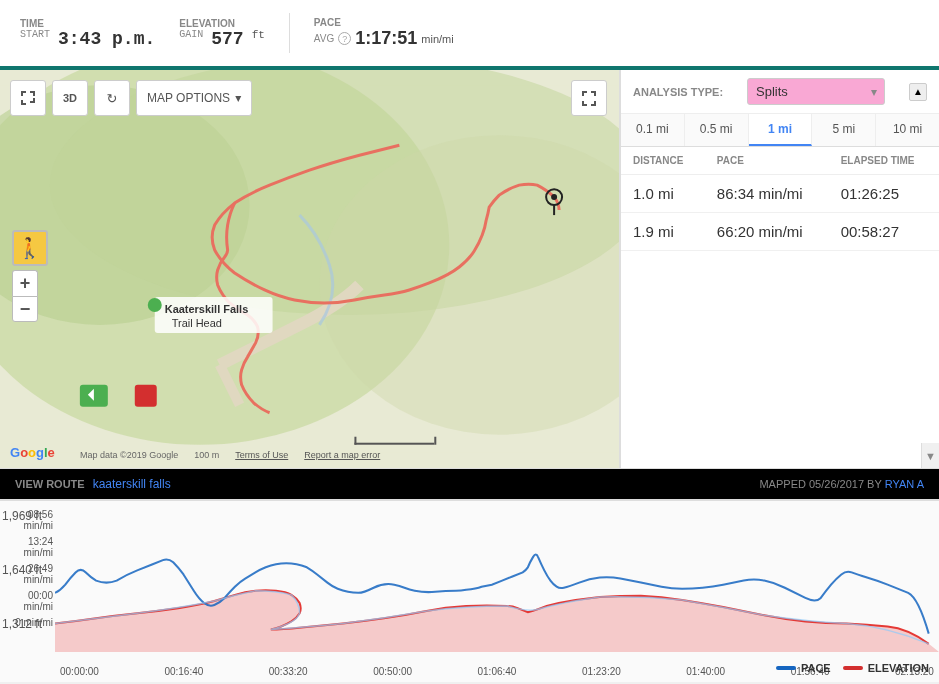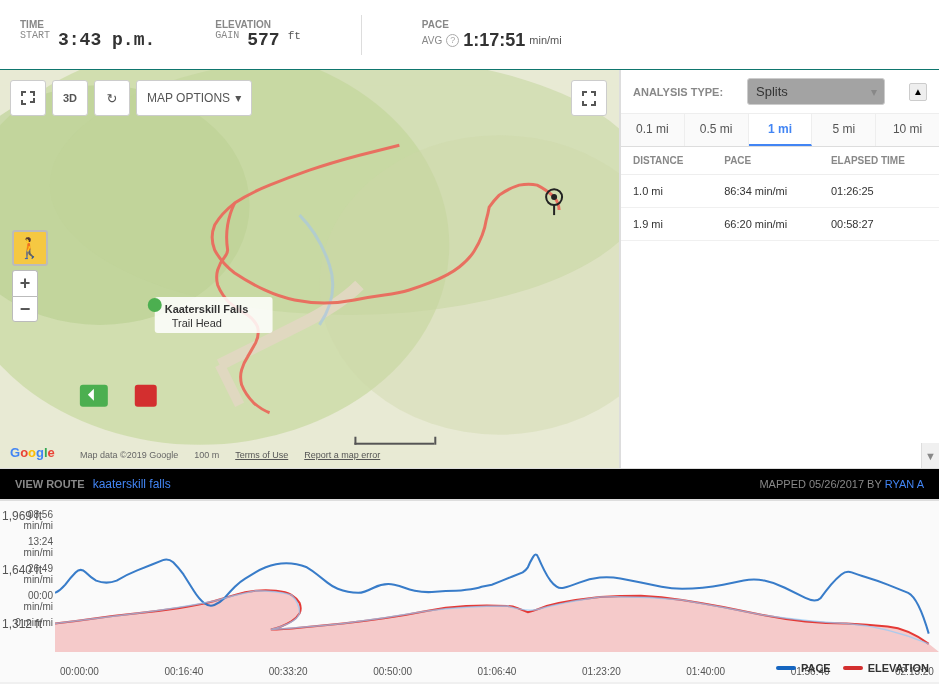--- a/index.html
+++ b/index.html
@@ -1,22 +1,22 @@
 <!DOCTYPE html>
 <html><head>
   <meta charset="utf-8">
   <style>
     * { margin: 0; padding: 0; box-sizing: border-box; }
     body { width: 939px; height: 684px; font-family: Arial, sans-serif; font-size: 12px; background: #f0f0f0; overflow: hidden; }
 
     
     #top-bar {
       display: flex; align-items: center;
-      background: #fff; border-bottom: 1px solid #0f766e;
-      height: 70px; padding: 0 20px; gap: 60px;
+      background: #fff; border-bottom: 4px solid #0f766e;
+      height: 70px; padding: 0 20px; gap: 24px;
     }
     .info-group { display: flex; flex-direction: column; }
     .info-label { font-size: 10px; color: #888; text-transform: uppercase; font-weight: bold; }
     .info-value { font-size: 18px; color: #333; font-weight: bold; }
     .info-sub { display: flex; gap: 8px; align-items: flex-start; font-family: Liberation Mono, monospace; }
     .info-sub-label { font-size: 10px; color: #888; text-transform: uppercase; }
     .info-unit { font-size: 11px; color: #555; }
     .pace-avg { display: flex; align-items: center; gap: 4px; }
     .pace-avg .avg-label { font-size: 10px; color: #888; text-transform: uppercase; }
     .pace-avg .info-circle { width: 13px; height: 13px; border-radius: 50%; border: 1px solid #aaa; color: #aaa; font-size: 9px; display: flex; align-items: center; justify-content: center; cursor: help; }
@@ -98,42 +98,42 @@
       flex: 1; background: #fff; border-left: 1px solid #ddd; display: flex; flex-direction: column;
       position: relative;
     }
 
     
     #analysis-header {
       display: flex; align-items: center; padding: 8px 12px; border-bottom: 1px solid #eee; gap: 24px;
     }
     #analysis-header .type-label { font-size: 11px; color: #888; text-transform: uppercase; font-weight: bold; white-space: nowrap; }
     .select-wrapper { flex: 1; position: relative; }
-    .select-wrapper select { width: 100%; border: 1px solid #ccc; border-radius: 3px; padding: 5px 24px 5px 8px; font-size: 13px; color: #333; background: #a3a3a3; cursor: pointer; appearance: none; }
+    .select-wrapper select { width: 100%; border: 1px solid #ccc; border-radius: 3px; padding: 5px 24px 5px 8px; font-size: 13px; color: #333; background: #f9a8d4; cursor: pointer; appearance: none; }
     .select-wrapper::after { content: "▾"; position: absolute; right: 8px; top: 50%; transform: translateY(-50%); color: #888; pointer-events: none; }
 
     
     #distance-tabs {
       display: flex; border-bottom: 1px solid #ddd; background: #fafafa;
     }
     .dist-tab {
       flex: 1; text-align: center; padding: 8px 4px; font-size: 12px; color: #555;
       border-right: 1px solid #eee; cursor: pointer;
     }
     .dist-tab.active { background: #fff; border-bottom: 2px solid #4285F4; color: #4285F4; font-weight: bold; }
     .dist-tab:last-child { border-right: none; }
 
     
     #splits-table { width: 100%; border-collapse: collapse; }
     #splits-table thead th {
       text-align: left; font-size: 10px; color: #888; text-transform: uppercase;
       padding: 8px 12px; border-bottom: 1px solid #eee; font-weight: bold;
     }
     #splits-table tbody td {
-      padding: 10px 12px; font-size: 11px; color: #333; border-bottom: 1px solid #f0f0f0;
+      padding: 10px 12px; font-size: 15px; color: #333; border-bottom: 1px solid #f0f0f0;
     }
 
     
     .panel-scroll-top, .panel-scroll-bottom {
       position: absolute; right: 0; width: 18px;
       background: #f0f0f0; border-left: 1px solid #ddd; display: flex; align-items: center; justify-content: center;
       cursor: pointer; font-size: 11px; color: #888;
     }
     .panel-scroll-bottom { bottom: 0; height: 25px; }
 

